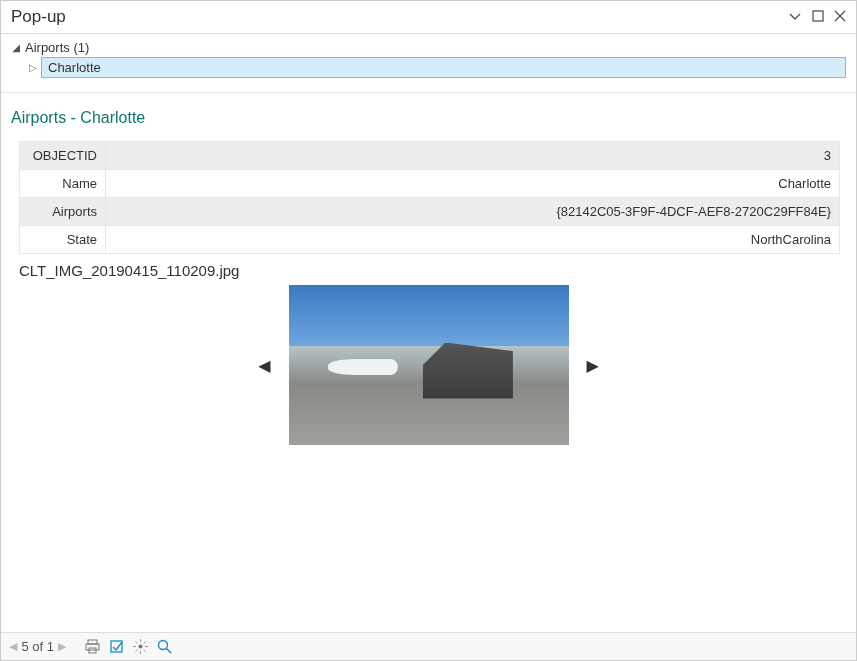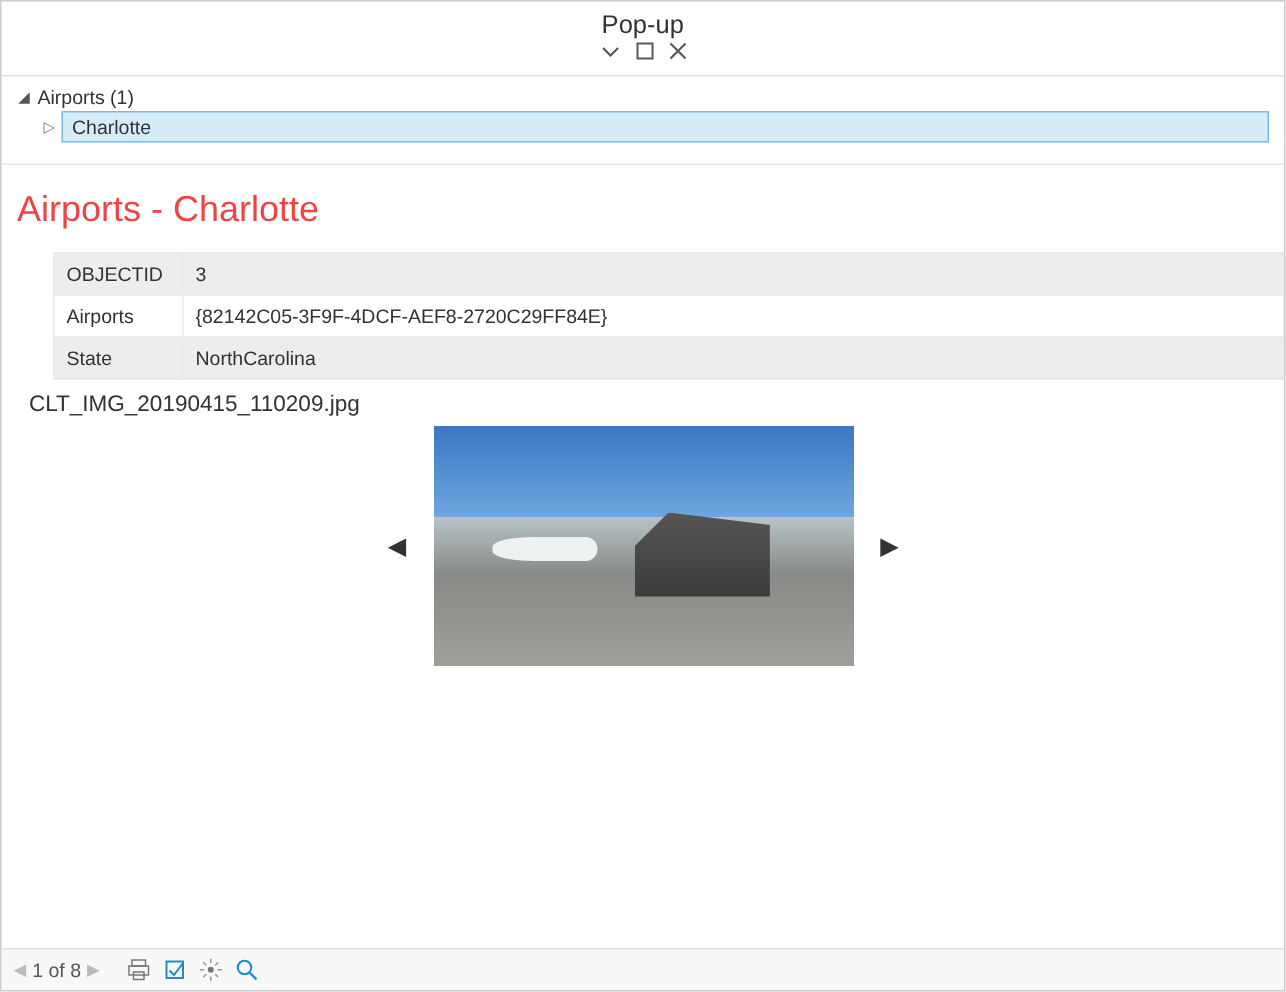--- a/index.html
+++ b/index.html
@@ -1,30 +1,30 @@
 <!DOCTYPE html>
 <html><head>
 <meta charset="utf-8">
 <style>
 * { box-sizing: border-box; margin: 0; padding: 0; }
 body { font-family: "Segoe UI", Tahoma, sans-serif; font-size: 13px; color: #323232; background: #fff; width: 857px; height: 661px; overflow: hidden; border: 1px solid #ccc; display: flex; flex-direction: column; }
-.titlebar { display: flex; align-items: center; justify-content: space-between; padding: 6px 10px 6px 10px; border-bottom: 1px solid #ddd; flex-direction: column; }
+.titlebar { display: flex; align-items: center; justify-content: space-between; padding: 6px 10px 6px 10px; border-bottom: 1px solid #ddd; }
 .titlebar-title { font-size: 17px; font-weight: 400; }
 .titlebar-actions { display: flex; gap: 10px; align-items: center; }
 .titlebar-actions span { cursor: pointer; color: #555; }
 .tree-area { padding: 6px 10px 14px 10px; border-bottom: 1px solid #e5e5e5; }
 .tree-row { display: flex; align-items: center; gap: 4px; }
 .tree-arrow { width: 10px; display: inline-block; text-align: center; font-size: 10px; color: #555; cursor: pointer; }
 .tree-label { }
 .tree-child-row { display: flex; align-items: center; margin-top: 2px; padding-left: 18px; }
 .tree-child-arrow { width: 10px; font-size: 10px; color: #777; cursor: pointer; margin-right: 2px;}
 .tree-child-box { flex: 1; background: #d5ecf9; border: 1px solid #7bbbe0; padding: 2px 6px; color: #333; }
 .content { flex: 1; overflow: auto; padding: 16px 10px 10px 10px; }
-.content-title { color: #ef4444; font-size: 24px; font-weight: 400; margin-bottom: 14px; }
-.attr-table { width: calc(100% - 14px); margin-left: 24px; border-collapse: collapse; border: 1px solid #e3e3e3; }
+.content-title { color: #0f766e; font-size: 16px; font-weight: 400; margin-bottom: 14px; }
+.attr-table { width: calc(100% - 14px); margin-left: 8px; border-collapse: collapse; border: 1px solid #e3e3e3; text-align: right; }
 .attr-table tr { }
 .attr-table td { padding: 6px 8px; border: 1px solid #e8e8e8; font-size: 13px; vertical-align: middle; }
 .attr-table td:first-child { width: 86px; }
 .attr-table tr:nth-child(odd) td { background: #ededed; }
 .attr-table tr:nth-child(even) td { background: #fff; }
 .attachment-label { margin: 8px 0 6px 8px; font-size: 15px; }
 .image-viewer { display: flex; align-items: center; justify-content: center; gap: 8px; margin-top: 4px; }
 .nav-arrow { font-size: 16px; color: #333; cursor: pointer; padding: 0 10px; user-select: none; }
 .image-box { width: 280px; height: 160px; background: linear-gradient(to bottom, #3a78c2 0%, #6ea6de 38%, #b8c3c7 38%, #878a86 62%, #9da09a 100%); position: relative; overflow: hidden; }
 .image-box::before{content:"";position:absolute;left:48%;top:36%;width:90px;height:56px;background:linear-gradient(#555,#3b3b3b);clip-path:polygon(0 40%,25% 0,100% 15%,100% 100%,0 100%);} 
@@ -67,41 +67,45 @@
 
 <div class="content">
   <div class="content-title">Airports - Charlotte</div>
   <table class="attr-table">
     <tbody>
       <tr>
           <td>OBJECTID</td>
           <td>3</td>
         </tr>
       <tr>
+          <td>Name</td>
+          <td>Charlotte</td>
+        </tr>
+      <tr>
           <td>Airports</td>
           <td>{82142C05-3F9F-4DCF-AEF8-2720C29FF84E}</td>
         </tr>
       <tr>
           <td>State</td>
           <td>NorthCarolina</td>
         </tr>
     </tbody>
   </table>
   <div class="attachment-label">CLT_IMG_20190415_110209.jpg</div>
   <div class="image-viewer">
     <span class="nav-arrow">◀</span>
     <div class="image-box"></div>
     <span class="nav-arrow">▶</span>
   </div>
 </div>
 
 <div class="statusbar">
   <div class="status-left">
     <span class="status-nav">◀</span>
-    <span>1 of 8</span>
+    <span>5 of 1</span>
     <span class="status-nav">▶</span>
   </div>
   <div class="status-right">
     <span class="tool-icon">
         <svg width="15" height="15" viewBox="0 0 15 15">
           <rect x="3" y="1" width="9" height="4" fill="none" stroke="#777"></rect>
           <rect x="1" y="5" width="13" height="6" fill="none" stroke="#777"></rect>
           <rect x="4" y="9" width="7" height="5" fill="none" stroke="#777"></rect>
         </svg>
       </span>

